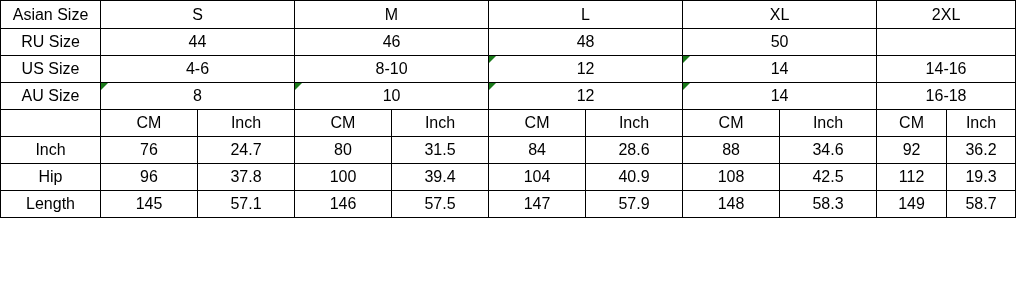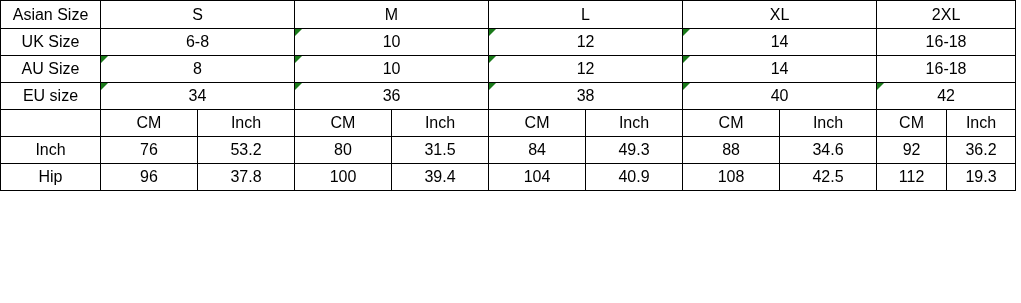--- a/index.html
+++ b/index.html
@@ -96,89 +96,102 @@
 
       <tr class="row-first">
         <td>Asian Size</td>
         <td colspan="2">S</td>
         <td colspan="2">M</td>
         <td colspan="2">L</td>
         <td colspan="2">XL</td>
         <td colspan="2">2XL</td>
       </tr>
 
-
+      <tr>
+        <td>RU Size</td>
+        <td colspan="2">44</td>
+        <td colspan="2">46</td>
+        <td colspan="2">48</td>
+        <td colspan="2">50</td>
+        <td colspan="2" class="empty-cell"></td>
+      </tr>
 
       <tr>
-        <td>UK Size</td>
-        <td colspan="2">6-8</td>
-        <td colspan="2" class="flag">10</td>
+        <td>US Size</td>
+        <td colspan="2">4-6</td>
+        <td colspan="2">8-10</td>
         <td colspan="2" class="flag">12</td>
         <td colspan="2" class="flag">14</td>
-        <td colspan="2">16-18</td>
+        <td colspan="2">14-16</td>
       </tr>
+
 
       <tr>
         <td>AU Size</td>
         <td colspan="2" class="flag">8</td>
         <td colspan="2" class="flag">10</td>
         <td colspan="2" class="flag">12</td>
         <td colspan="2" class="flag">14</td>
         <td colspan="2">16-18</td>
       </tr>
 
-      <tr>
-        <td>EU size</td>
-        <td colspan="2" class="flag">34</td>
-        <td colspan="2" class="flag">36</td>
-        <td colspan="2" class="flag">38</td>
-        <td colspan="2" class="flag">40</td>
-        <td colspan="2" class="flag">42</td>
-      </tr>
 
       <tr>
         <td class="empty-cell"></td>
         <td>CM</td>
         <td>Inch</td>
         <td>CM</td>
         <td>Inch</td>
         <td>CM</td>
         <td>Inch</td>
         <td>CM</td>
         <td>Inch</td>
         <td>CM</td>
         <td>Inch</td>
       </tr>
 
 
       <tr>
         <td>Inch</td>
         <td>76</td>
-        <td>53.2</td>
+        <td>24.7</td>
         <td>80</td>
         <td>31.5</td>
         <td>84</td>
-        <td>49.3</td>
+        <td>28.6</td>
         <td>88</td>
         <td>34.6</td>
         <td>92</td>
         <td>36.2</td>
       </tr>
 
       <tr>
         <td>Hip</td>
         <td>96</td>
         <td>37.8</td>
         <td>100</td>
         <td>39.4</td>
         <td>104</td>
         <td>40.9</td>
         <td>108</td>
         <td>42.5</td>
         <td>112</td>
         <td>19.3</td>
       </tr>
 
+      <tr>
+        <td>Length</td>
+        <td>145</td>
+        <td>57.1</td>
+        <td>146</td>
+        <td>57.5</td>
+        <td>147</td>
+        <td>57.9</td>
+        <td>148</td>
+        <td>58.3</td>
+        <td>149</td>
+        <td>58.7</td>
+      </tr>
 
     </tbody>
   </table>
 
 </div>
 
 </body></html>

